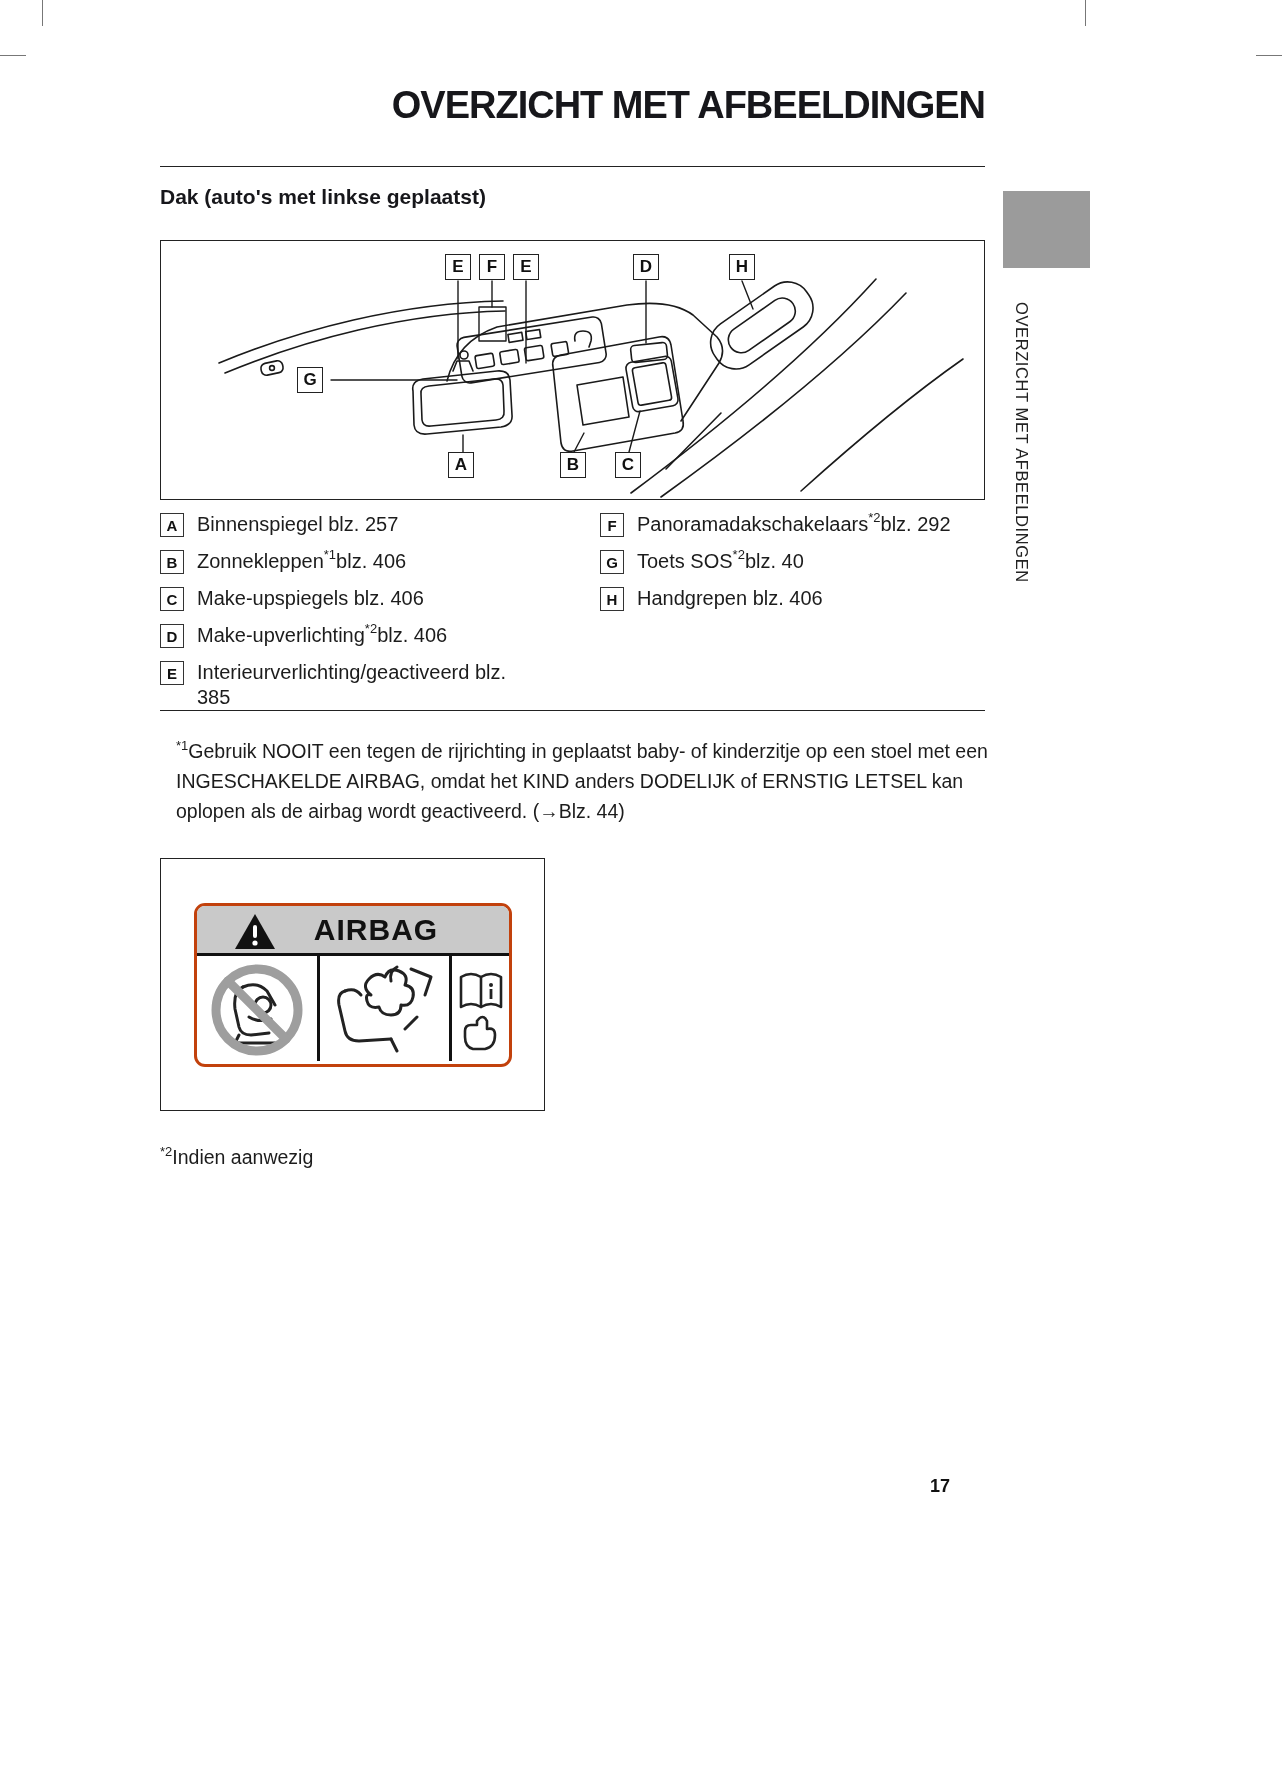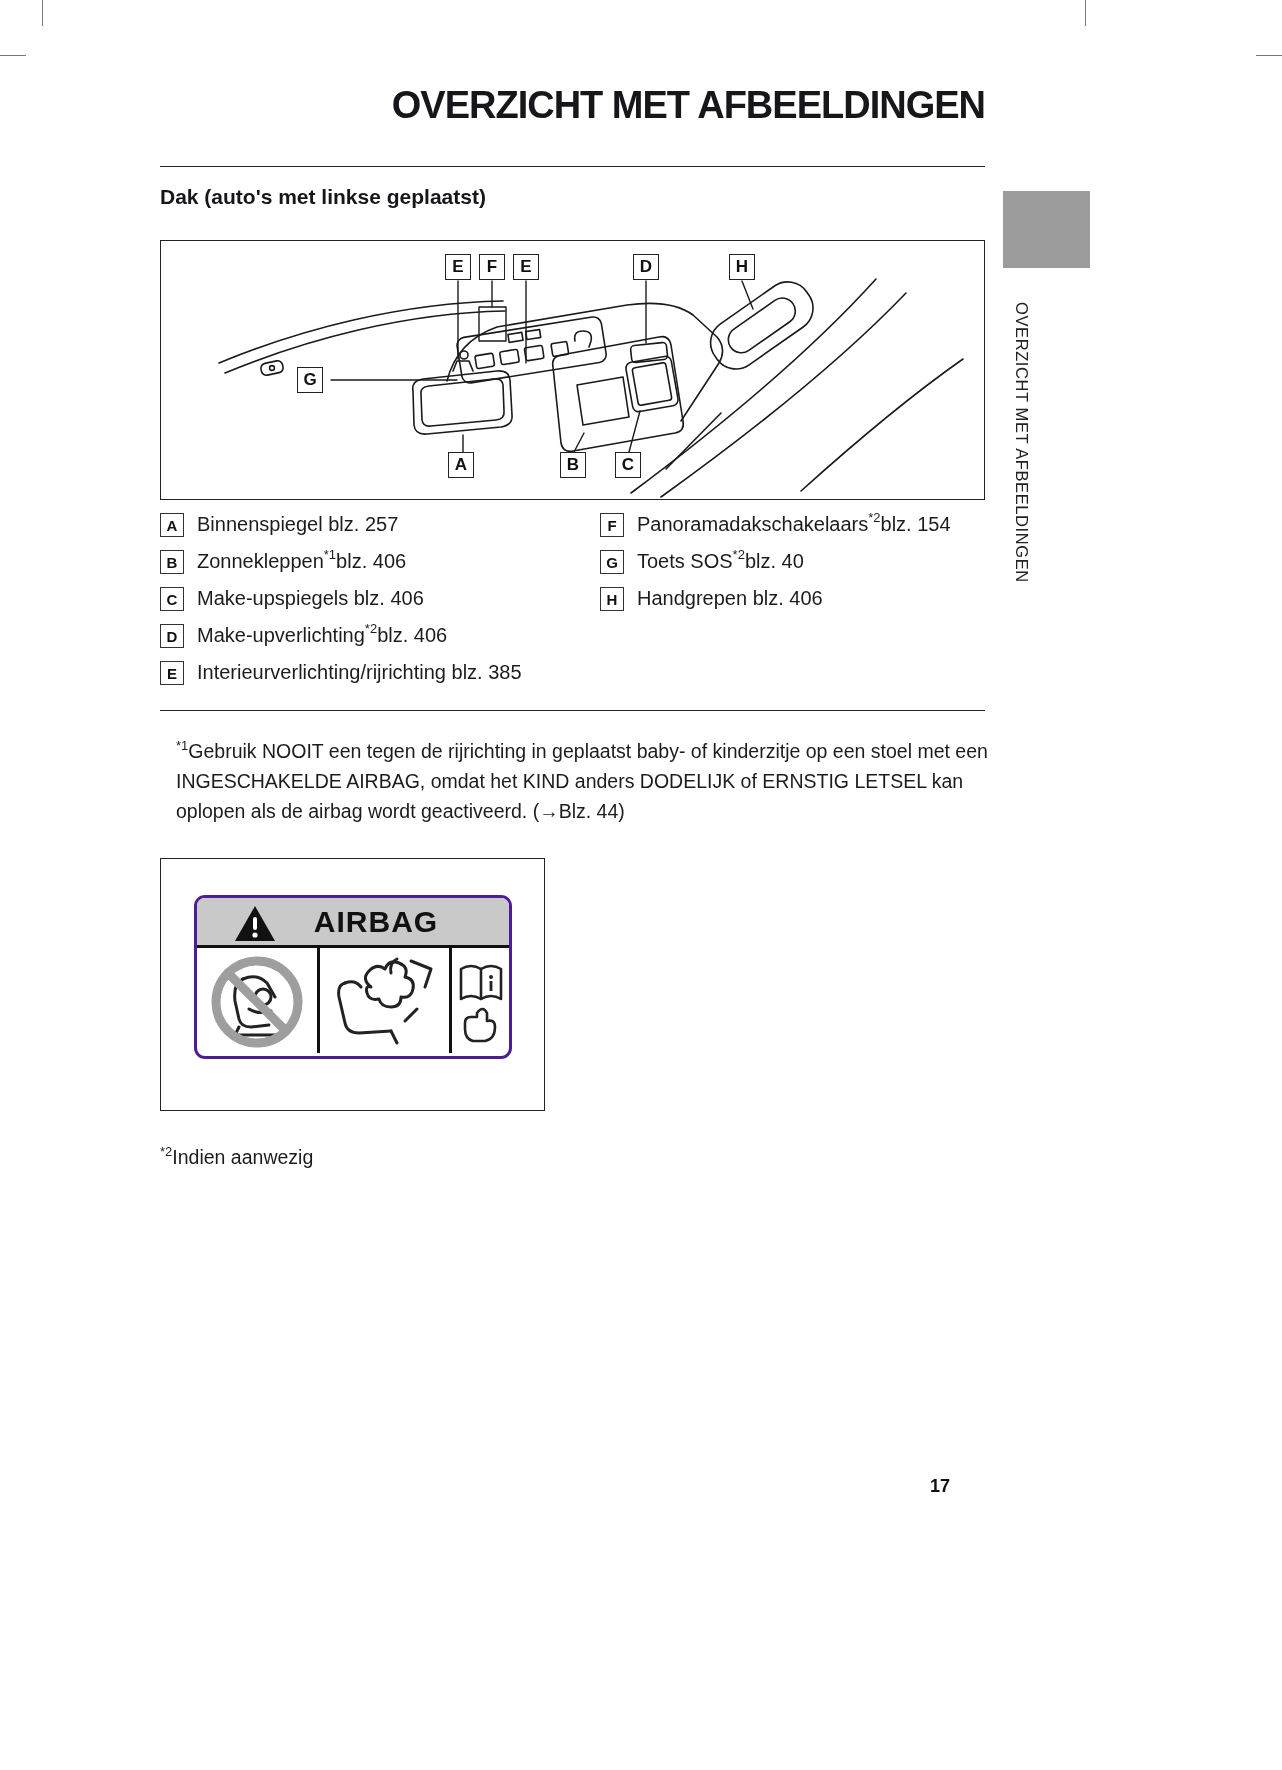--- a/index.html
+++ b/index.html
@@ -61,22 +61,22 @@
   .footnote2 {
     position: absolute; left: 160px; top: 1146px;
     font-size: 19.5px; color: #1c1c1c;
   }
   
   .airbag-outer {
     position: absolute; left: 160px; top: 858px; width: 385px; height: 253px;
     border: 1.6px solid #222; background: #fff;
   }
   .airbag-label {
-    position: absolute; left: 33px; top: 36px; width: 318px; height: 164px;
-    border: 3px solid #4c1d95; border-radius: 11px; overflow: hidden; background: #fff;
+    position: absolute; left: 33px; top: 44px; width: 318px; height: 164px;
+    border: 3px solid #c2410c; border-radius: 11px; overflow: hidden; background: #fff;
   }
   .airbag-header {
     position: relative; height: 50px; background: #c9c9c9;
     border-bottom: 3px solid #111; display: flex; align-items: center; justify-content: center;
   }
   .airbag-header .tri { position: absolute; left: 36px; top: 6px; }
   .airbag-title { font-size: 30px; font-weight: bold; letter-spacing: 1px; color: #111; padding-left: 46px; }
   .airbag-body { display: flex; height: 105px; }
   .airbag-cell { display: flex; align-items: center; justify-content: center; }
   .cell1 { width: 120px; }
@@ -180,28 +180,28 @@
     <div class="legend-row">
       <span class="key-box">C</span>
       <span class="legend-text"><span>Make-upspiegels </span><sup class="fnmark"></sup><span>blz. 406</span></span>
     </div>
     <div class="legend-row">
       <span class="key-box">D</span>
       <span class="legend-text"><span>Make-upverlichting</span><sup class="fnmark">*2</sup><span>blz. 406</span></span>
     </div>
     <div class="legend-row">
       <span class="key-box">E</span>
-      <span class="legend-text"><span>Interieurverlichting/rijrichting </span><sup class="fnmark"></sup><span>blz. 385</span></span>
+      <span class="legend-text"><span>Interieurverlichting/geactiveerd </span><sup class="fnmark"></sup><span>blz. 385</span></span>
     </div>
   </div>
 
   <div class="legend-col right">
     <div class="legend-row">
       <span class="key-box">F</span>
-      <span class="legend-text"><span>Panoramadakschakelaars</span><sup class="fnmark">*2</sup><span>blz. 154</span></span>
+      <span class="legend-text"><span>Panoramadakschakelaars</span><sup class="fnmark">*2</sup><span>blz. 292</span></span>
     </div>
     <div class="legend-row">
       <span class="key-box">G</span>
       <span class="legend-text"><span>Toets SOS</span><sup class="fnmark">*2</sup><span>blz. 40</span></span>
     </div>
     <div class="legend-row">
       <span class="key-box">H</span>
       <span class="legend-text"><span>Handgrepen </span><sup class="fnmark"></sup><span>blz. 406</span></span>
     </div>
   </div>

